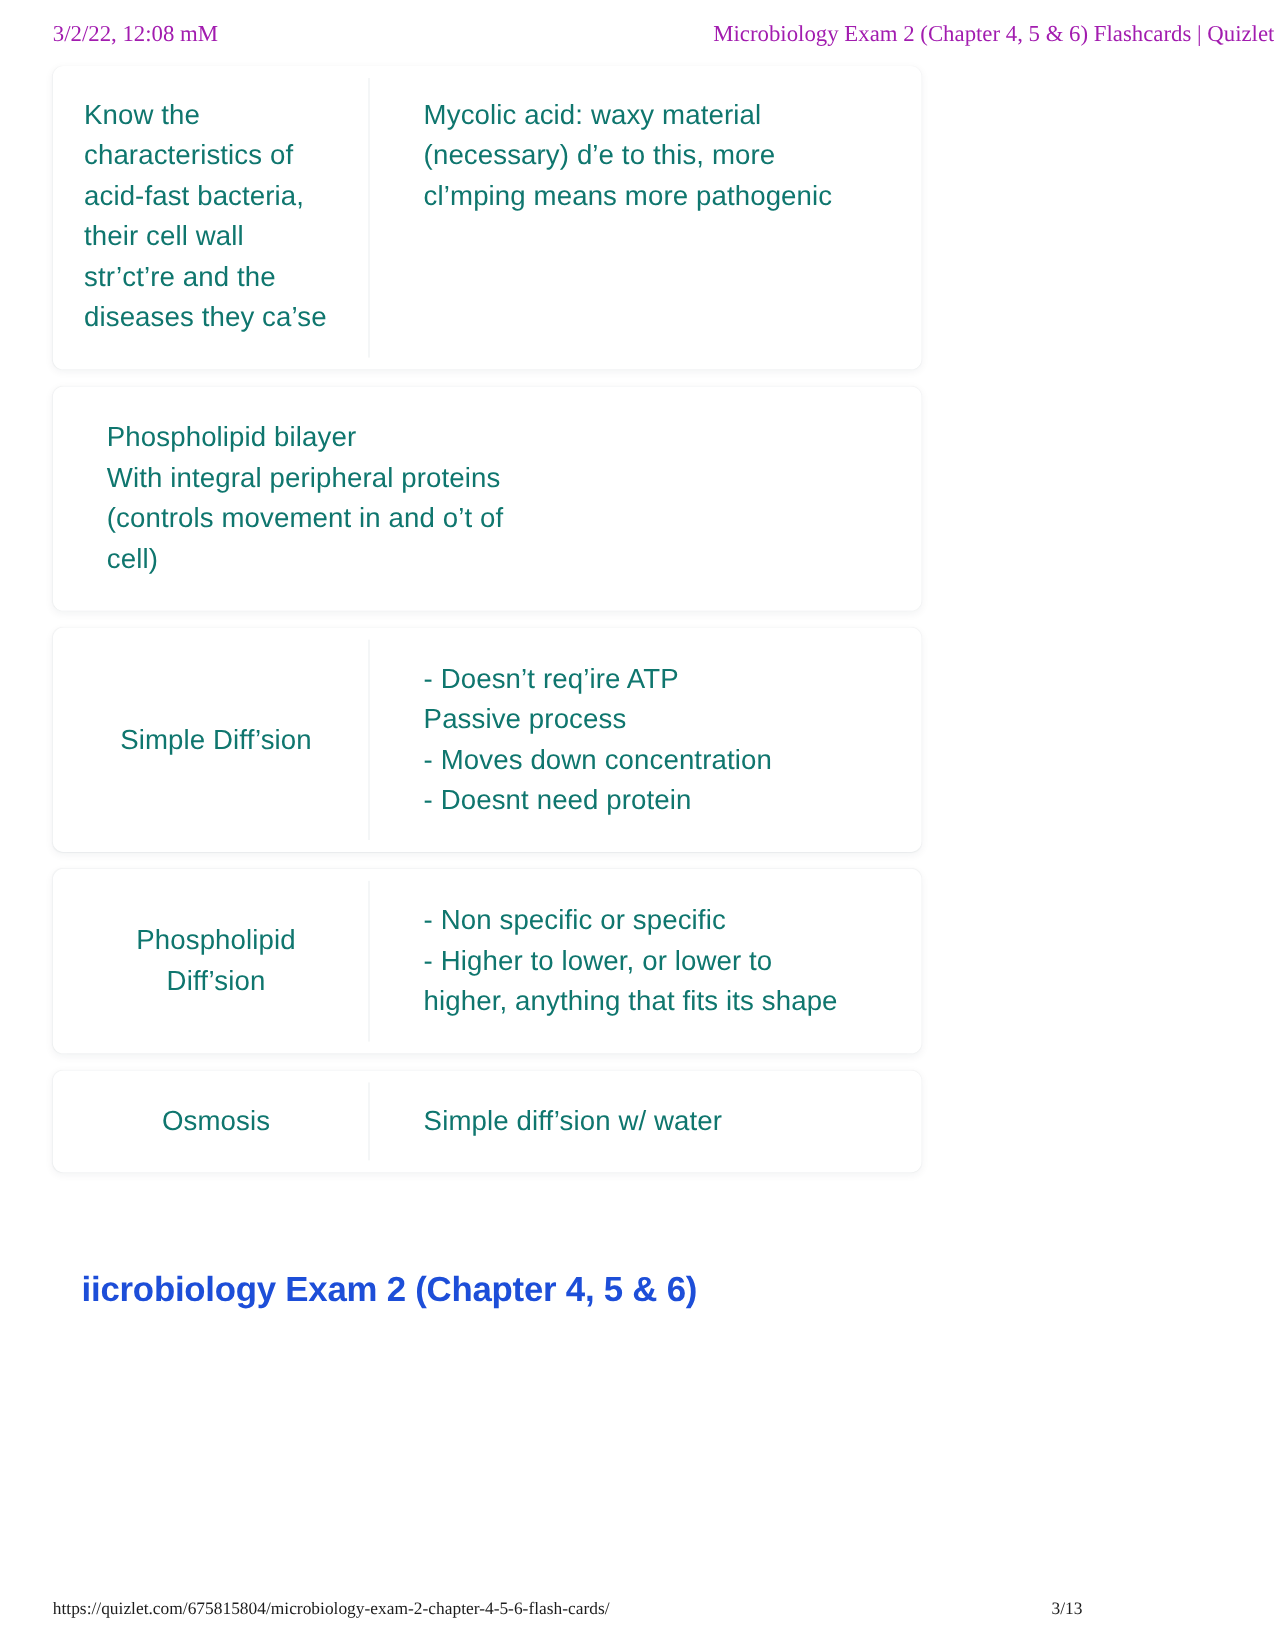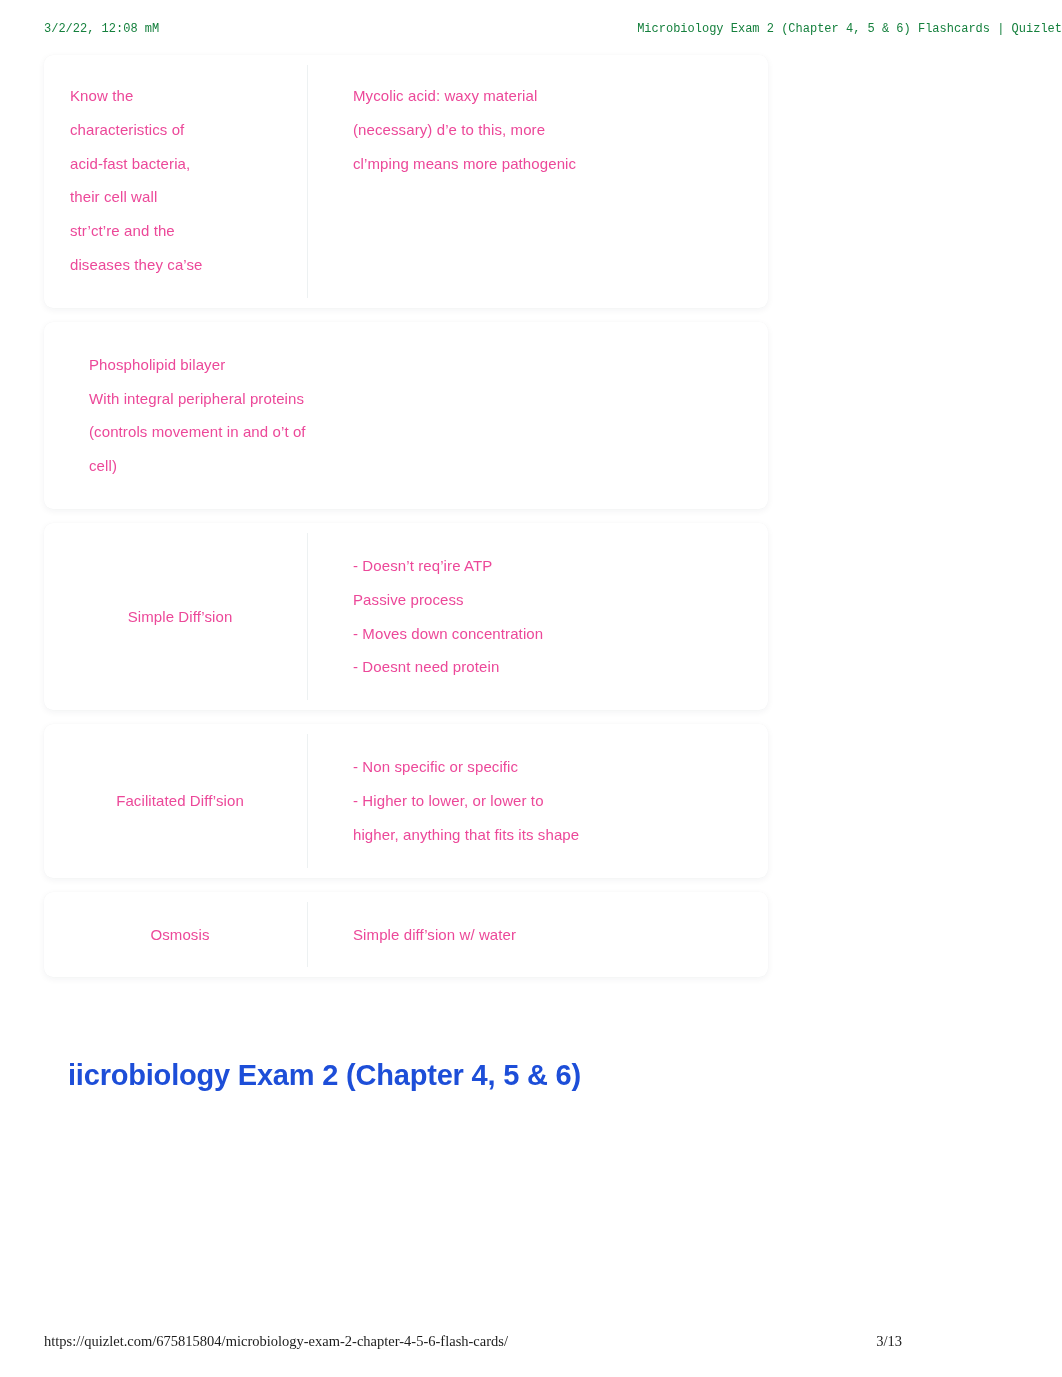--- a/index.html
+++ b/index.html
@@ -16,23 +16,23 @@
     -webkit-font-smoothing: antialiased;
   }
 
   
   .print-header {
     position: absolute;
     top: 18px;
     left: 0;
     width: 1062px;
     height: 22px;
-    font-family: Liberation Mono, monospace;
-    font-size: 12px;
-    color: #15803d;
+    font-family: Liberation Serif, serif;
+    font-size: 19px;
+    color: #a21caf;
     line-height: 22px;
   }
   .print-header .ph-date {
     position: absolute;
     left: 44px;
     top: 0;
     white-space: nowrap;
   }
   .print-header .ph-title {
     position: absolute;
@@ -89,23 +89,23 @@
   .fc-def {
     flex: 1 1 auto;
     box-sizing: border-box;
     padding: 26px 26px 26px 45px;
     display: flex;
     align-items: center;
   }
   .fc-def.top-align { align-items: flex-start; }
 
   .fc-text {
-    font-size: 15px;
+    font-size: 23px;
     line-height: 33.8px;
-    color: #ec4899;
+    color: #0f766e;
     white-space: pre-line;
     letter-spacing: 0.1px;
   }
   .fc-term .fc-text { text-align: center; }
   .fc-term.top-align .fc-text { text-align: left; }
 
   
   .set-title {
     position: absolute;
     left: 68px;
@@ -186,21 +186,21 @@
     <div class="fc-def">
       <div class="fc-text">- Doesn’t req’ire ATP
 Passive process
 - Moves down concentration
 - Doesnt need protein</div>
     </div>
   </div>
 
   <div class="flashcard" style="min-height:128px;">
     <div class="fc-term">
-      <div class="fc-text">Facilitated Diff’sion</div>
+      <div class="fc-text">Phospholipid Diff’sion</div>
       <div class="fc-divider"></div>
     </div>
     <div class="fc-def">
       <div class="fc-text">- Non specific or specific
 - Higher to lower, or lower to
 higher, anything that fits its shape</div>
     </div>
   </div>
 
   <div class="flashcard" style="min-height:82px;">

